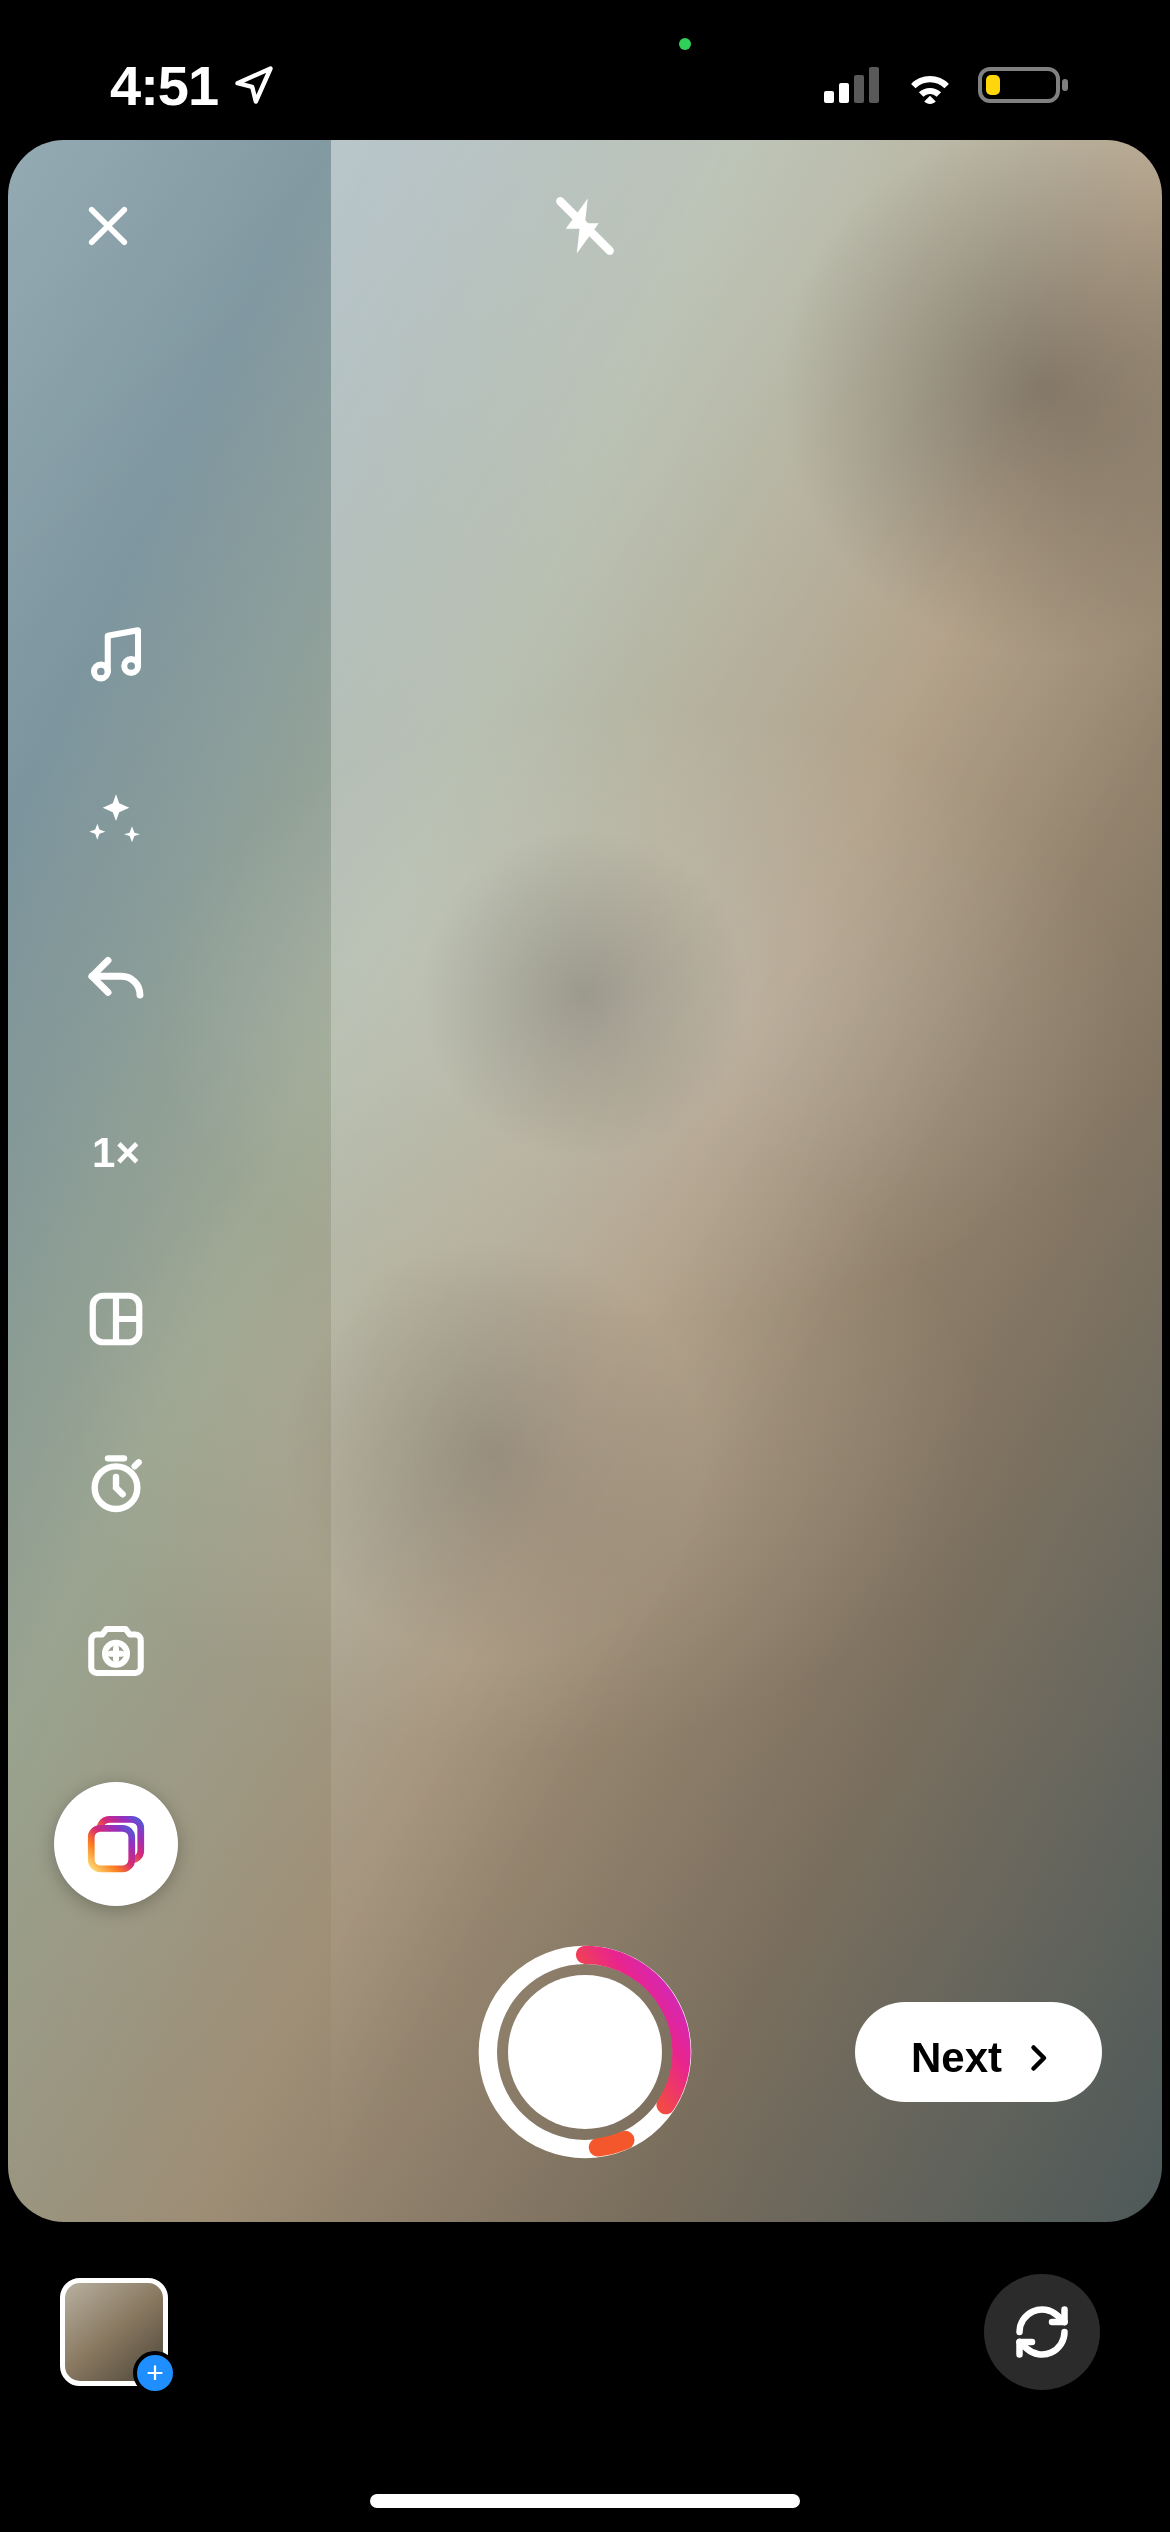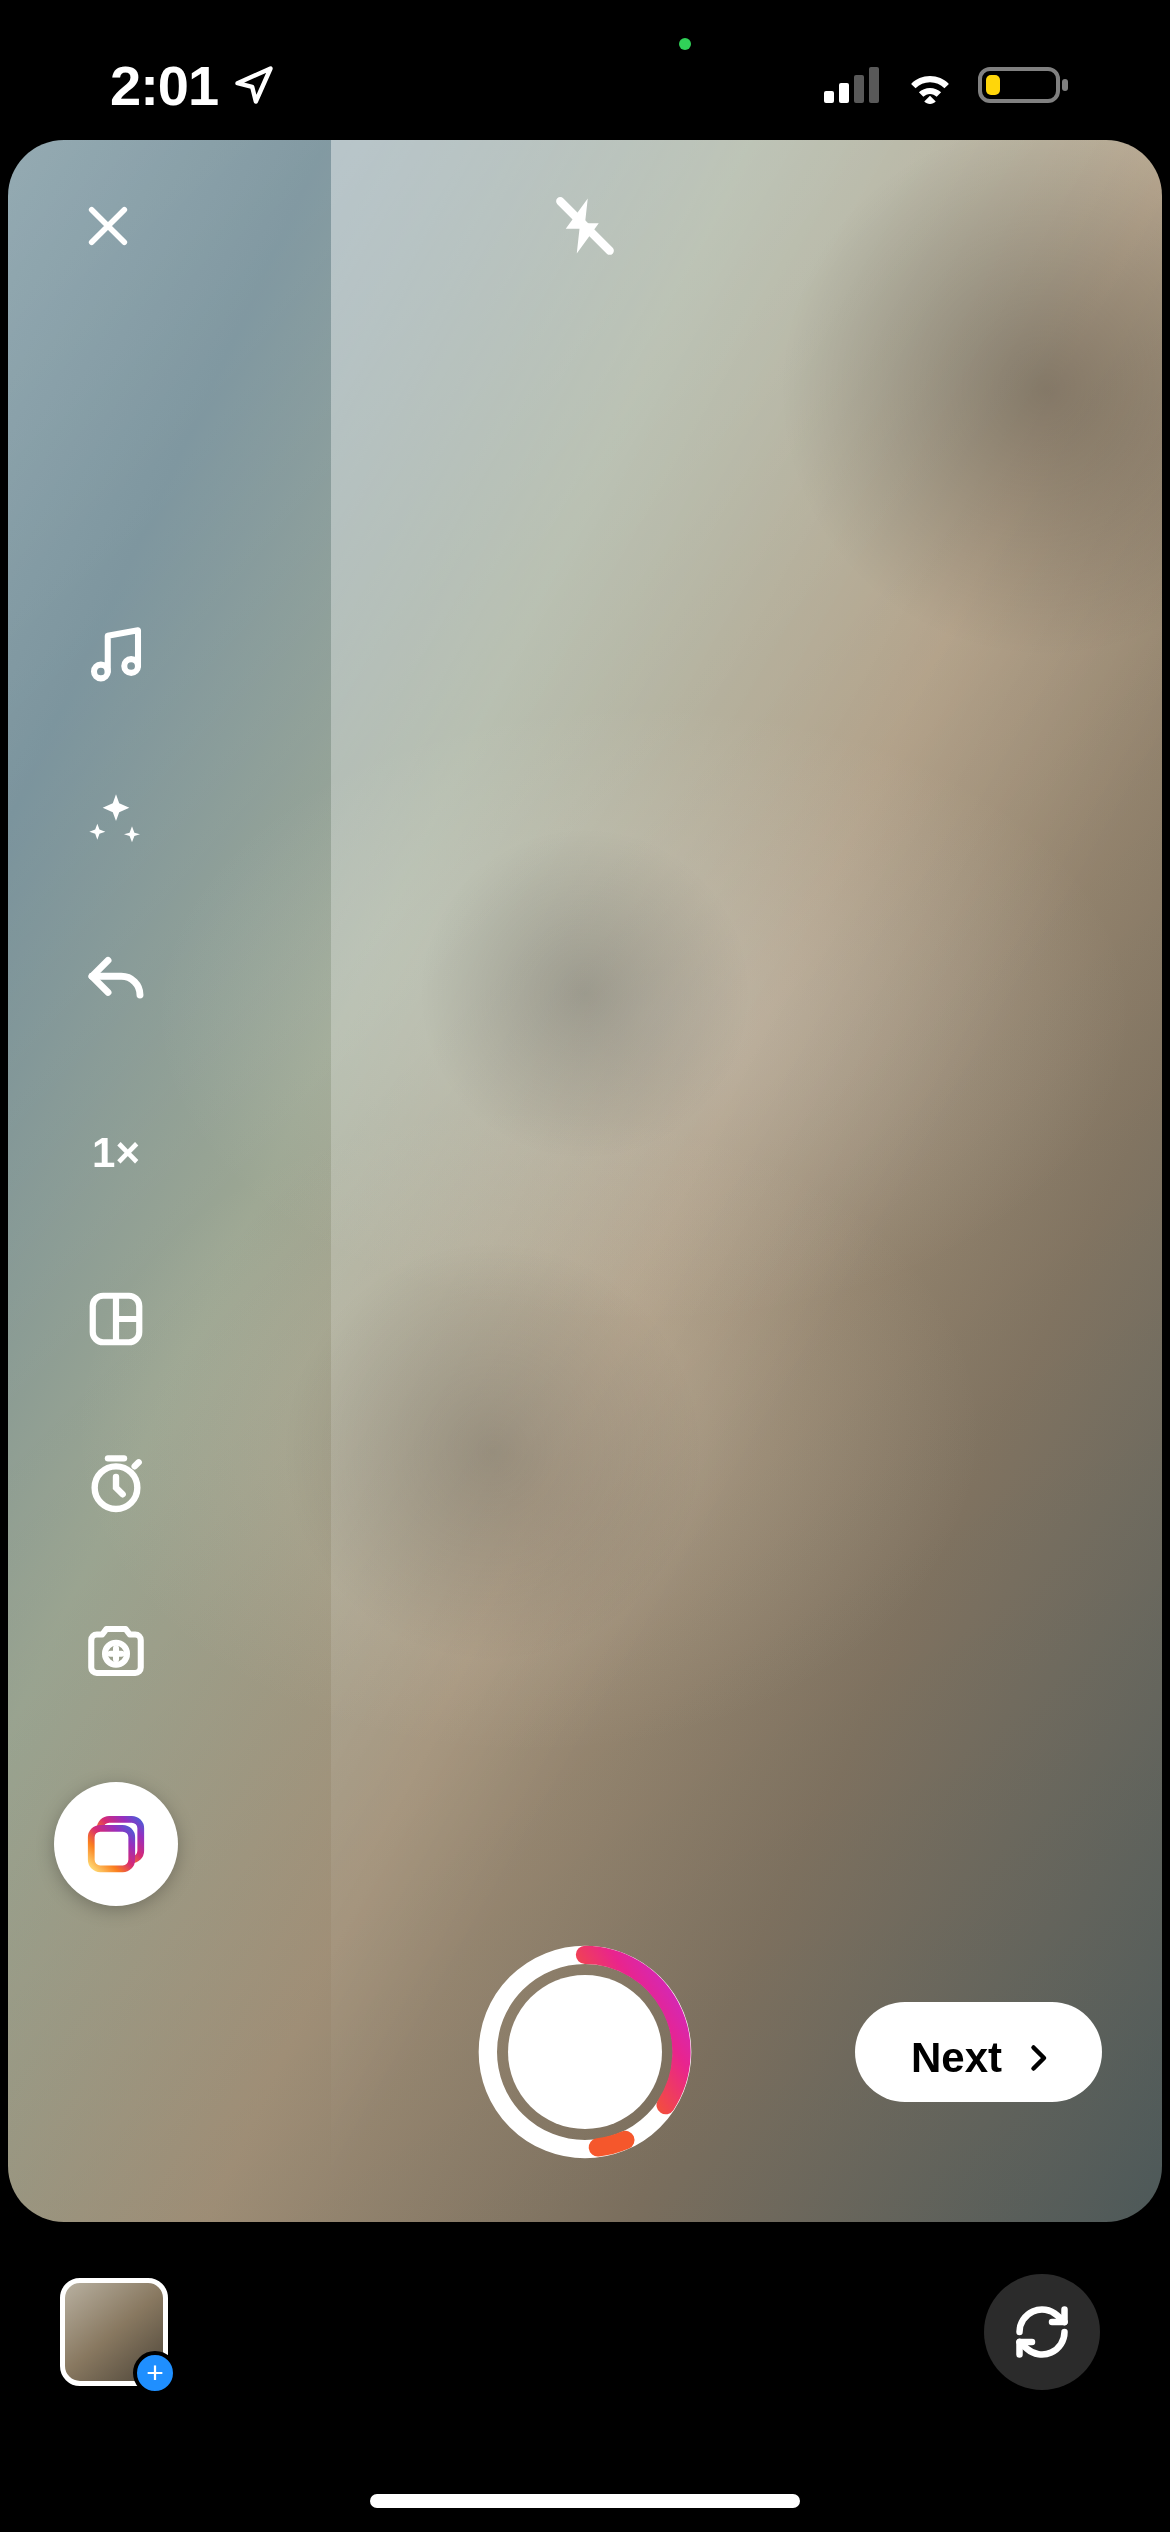--- a/index.html
+++ b/index.html
@@ -211,21 +211,21 @@
     width: 430px; height: 14px;
     border-radius: 10px;
     background:#fff;
   }
 </style>
 </head>
 <body>
 
 <div class="status-bar">
   <div class="status-time">
-    <span>2:01</span>
+    <span>4:51</span>
     <svg viewBox="0 0 24 24" fill="none" stroke="#fff" stroke-width="2.4" stroke-linecap="round" stroke-linejoin="round">
       <path d="M3 11l18-8-8 18-2-8-8-2z"></path>
     </svg>
   </div>
   <div class="privacy-dot"></div>
   <div class="status-right">
 
     <svg width="60" height="40" viewBox="0 0 60 40">
       <rect x="2" y="26" width="10" height="12" rx="2" fill="#fff"></rect>
       <rect x="17" y="18" width="10" height="20" rx="2" fill="#fff"></rect>

